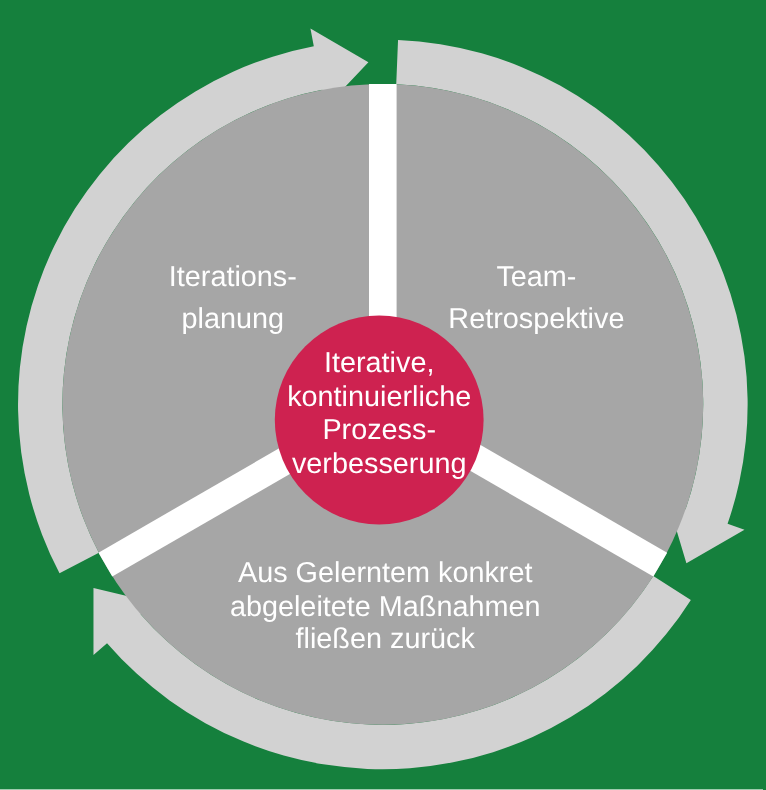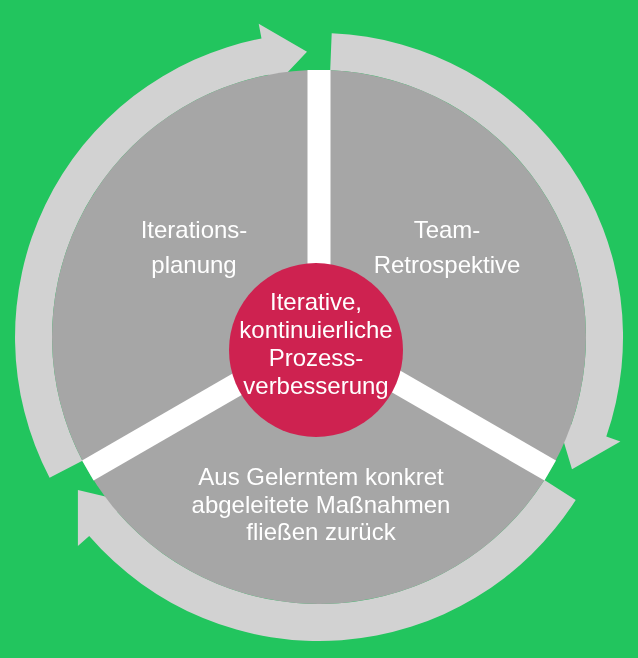--- a/index.html
+++ b/index.html
@@ -4,21 +4,21 @@
 <style>
   html, body {
     margin: 0;
     padding: 0;
     background: #ffffff;
   }
   .stage {
     position: relative;
     width: 638px;
     height: 658px;
-    background: #22c55e;
+    background: #15803d;
     overflow: hidden;
     font-family: "Liberation Sans", sans-serif;
     text-align: right;
   }
   svg { display: block; }
   text {
     font-family: "Liberation Sans", sans-serif;
     font-weight: 300;
     font-size: 24px;
     text-anchor: middle;

